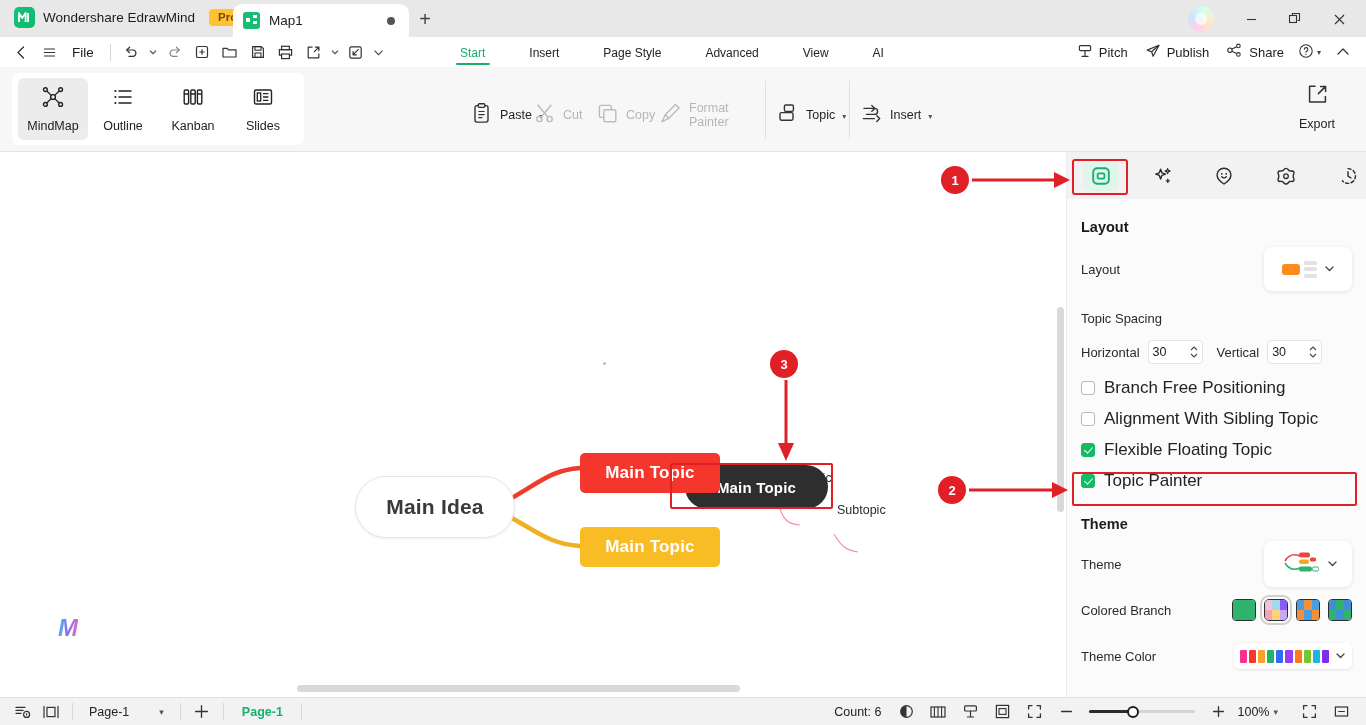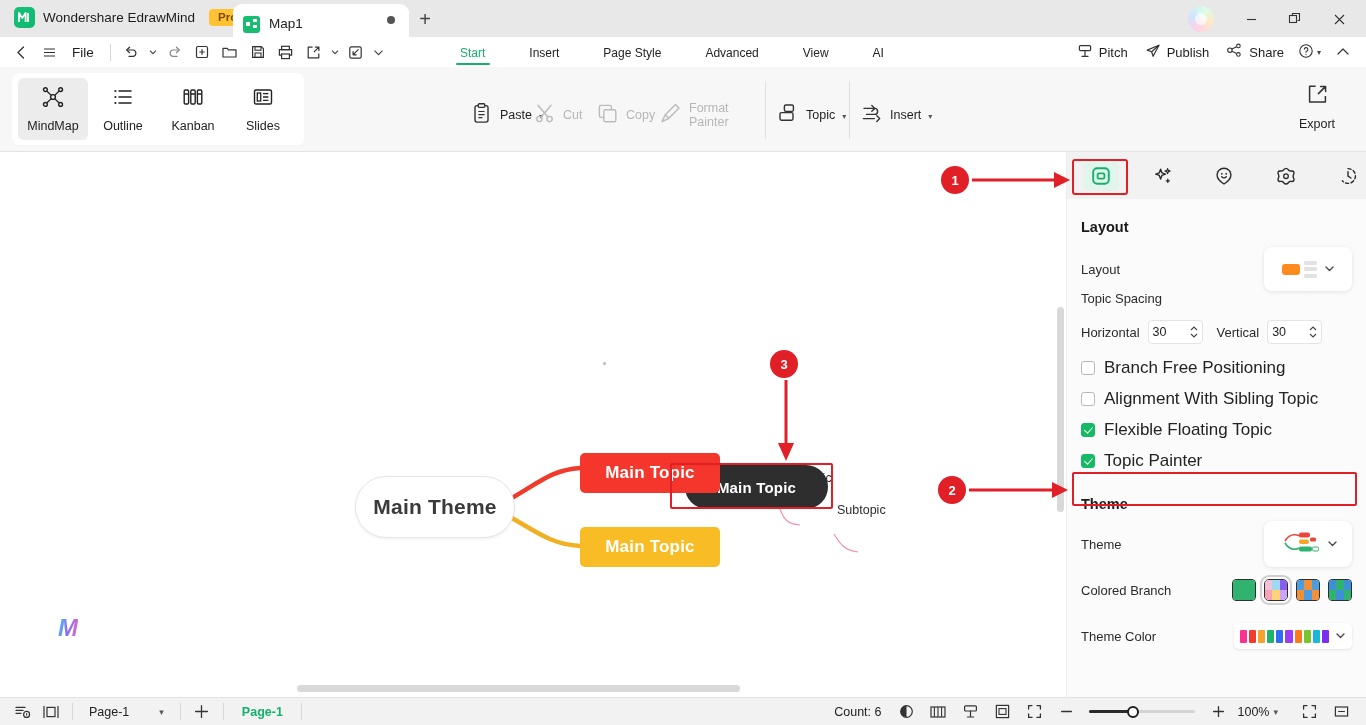--- a/index.html
+++ b/index.html
@@ -29,21 +29,21 @@
     color: #fff; font-size: 13px; font-weight: bold; line-height: 1;
   }
   .brand-name { font-size: 13.5px; color: #1c1c1c; }
   .pro-badge {
     background: #ffc233; color: #7a4a00; font-size: 11.5px; font-weight: bold;
     border-radius: 4px; padding: 2px 9px 3px; margin-left: 6px;
   }
   .doc-tab {
     position: absolute; left: 233px; top: 4px; width: 176px; height: 33px;
     background: #fff; border-radius: 9px 9px 0 0;
-    display: flex; padding: 12px 10px; gap: 9px;
+    display: flex; align-items: center; padding: 0 10px; gap: 9px;
   }
   .doc-tab-icon {
     width: 17px; height: 17px; border-radius: 3px; background: #19bd72;
     position: relative; flex: none;
   }
   .doc-tab-icon::before, .doc-tab-icon::after {
     content: ''; position: absolute; background: #fff;
   }
   .doc-tab-icon::before { left: 3px; top: 6px; width: 4px; height: 4px; }
   .doc-tab-icon::after { left: 10px; top: 3px; width: 4px; height: 3px; box-shadow: 0 6px 0 #fff; }
@@ -565,21 +565,21 @@
     <div class="dot-mark"></div>
 
     <svg width="1060" height="545" style="position:absolute;left:0;top:0">
       <path d="M512 346 C 540 330, 552 318, 580 316" stroke="#ef3b2c" stroke-width="4.5" fill="none" stroke-linecap="round"></path>
       <path d="M512 366 C 540 382, 552 392, 580 394" stroke="#f0b021" stroke-width="4.5" fill="none" stroke-linecap="round"></path>
       <path d="M780 357 C 784 368, 788 372, 800 373" stroke="#f090b5" stroke-width="1.2" fill="none"></path>
       <path d="M834 382 C 840 392, 844 398, 858 400" stroke="#f090b5" stroke-width="1.2" fill="none"></path>
     </svg>
 
     <div class="node node-main-idea">
-      <span>Main Theme</span>
+      <span>Main Idea</span>
     </div>
     <div class="node node-red">
       <span>Main Topic</span>
     </div>
     <div class="node node-yellow">
       <span>Main Topic</span>
     </div>
     <div class="node node-dark">
       <span>Main Topic</span>
     </div>
@@ -645,21 +645,21 @@
               </span>
           </span>
           <span class="caret-dn">
             <svg width="11" height="11" viewBox="0 0 11 11">
                 <path d="M2 4L5.5 7.5 9 4" stroke="#444" stroke-width="1.3" fill="none" stroke-linecap="round" stroke-linejoin="round"></path>
               </svg>
           </span>
         </div>
       </div>
 
-      <div class="row-label" style="margin-top:4px">Topic Spacing</div>
+      <div class="row-label" style="margin-top:24px">Topic Spacing</div>
 
       <div class="spacing-row">
         <span class="row-label">Horizontal</span>
         <span class="spin">
           <span class="spin-val">30</span>
           <span class="spin-arrows">
             <svg width="8" height="5" viewBox="0 0 8 5">
                 <path d="M1 4L4 1l3 3" stroke="#444" stroke-width="1.1" fill="none"></path>
               </svg>
             <svg width="8" height="5" viewBox="0 0 8 5">

